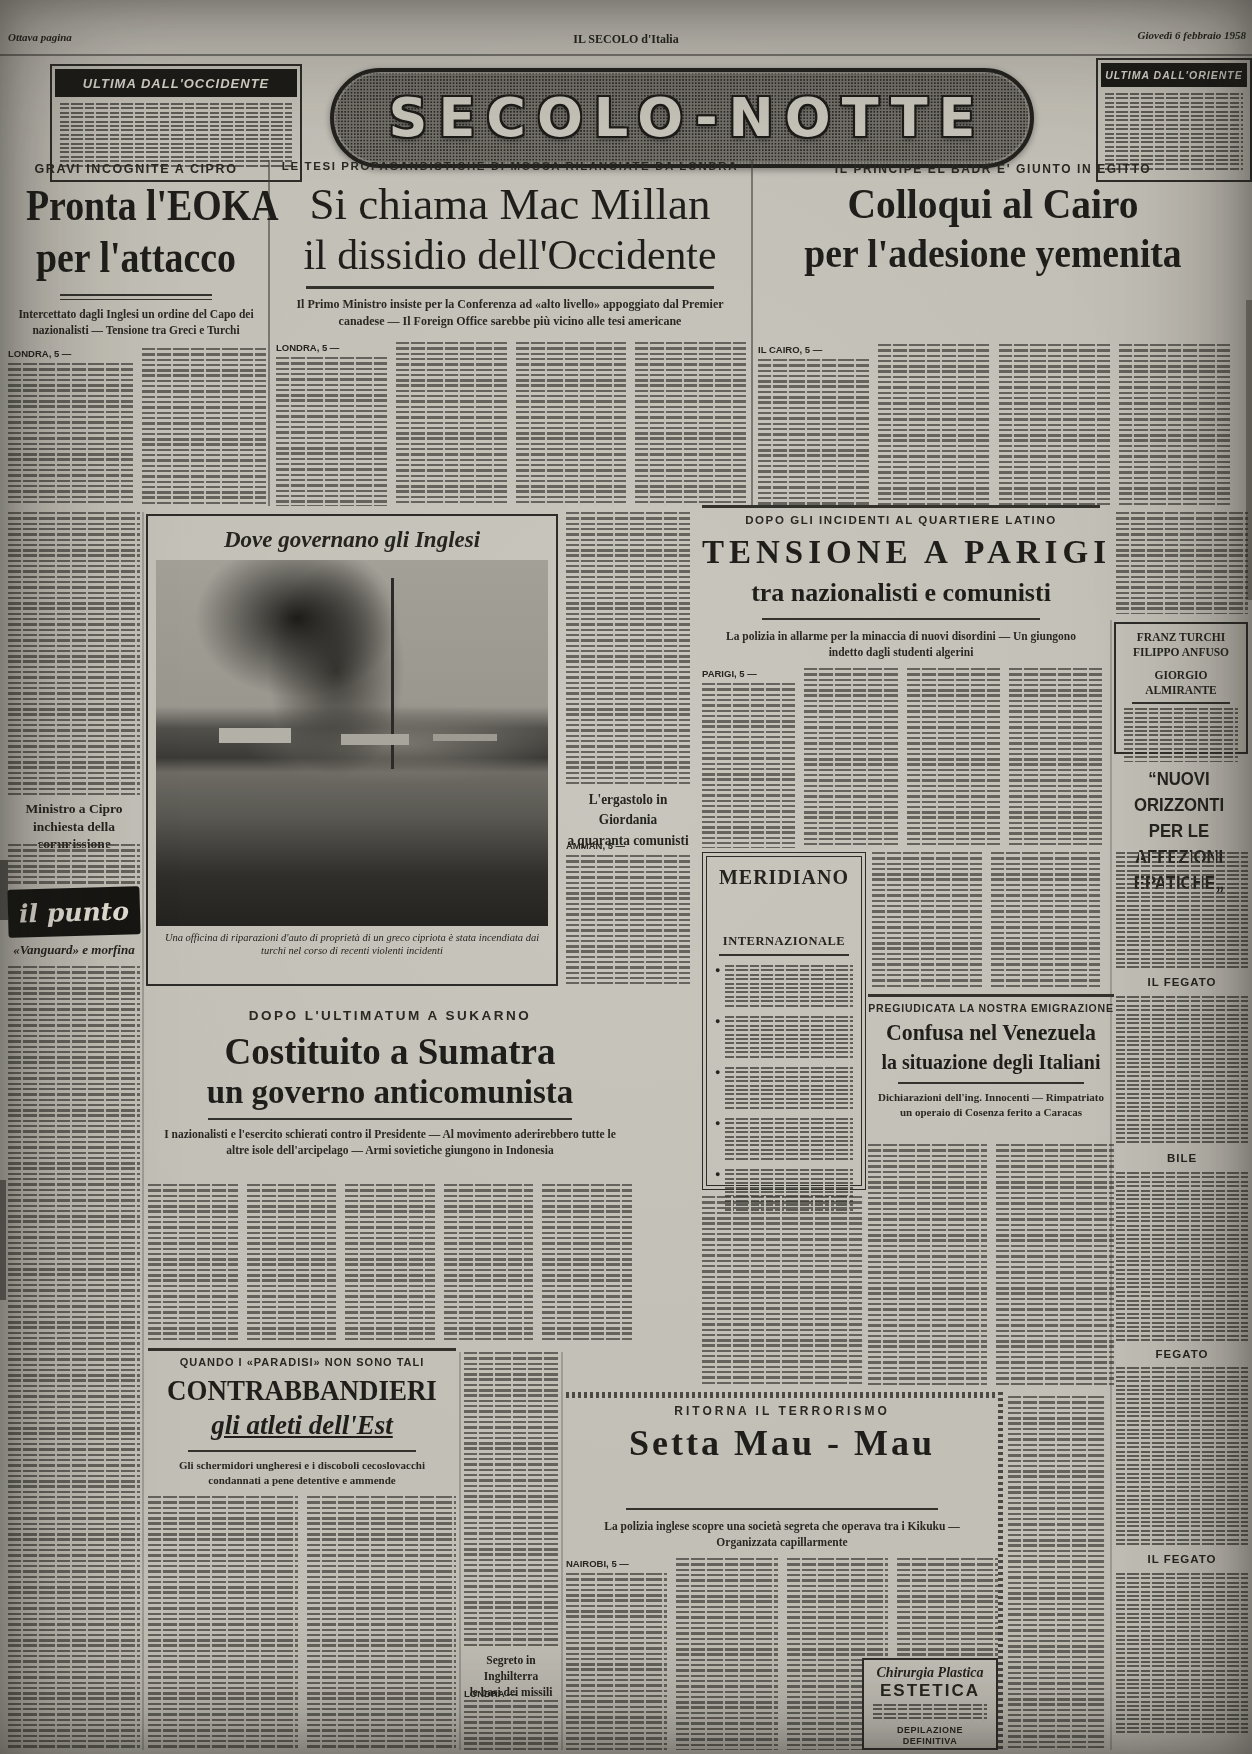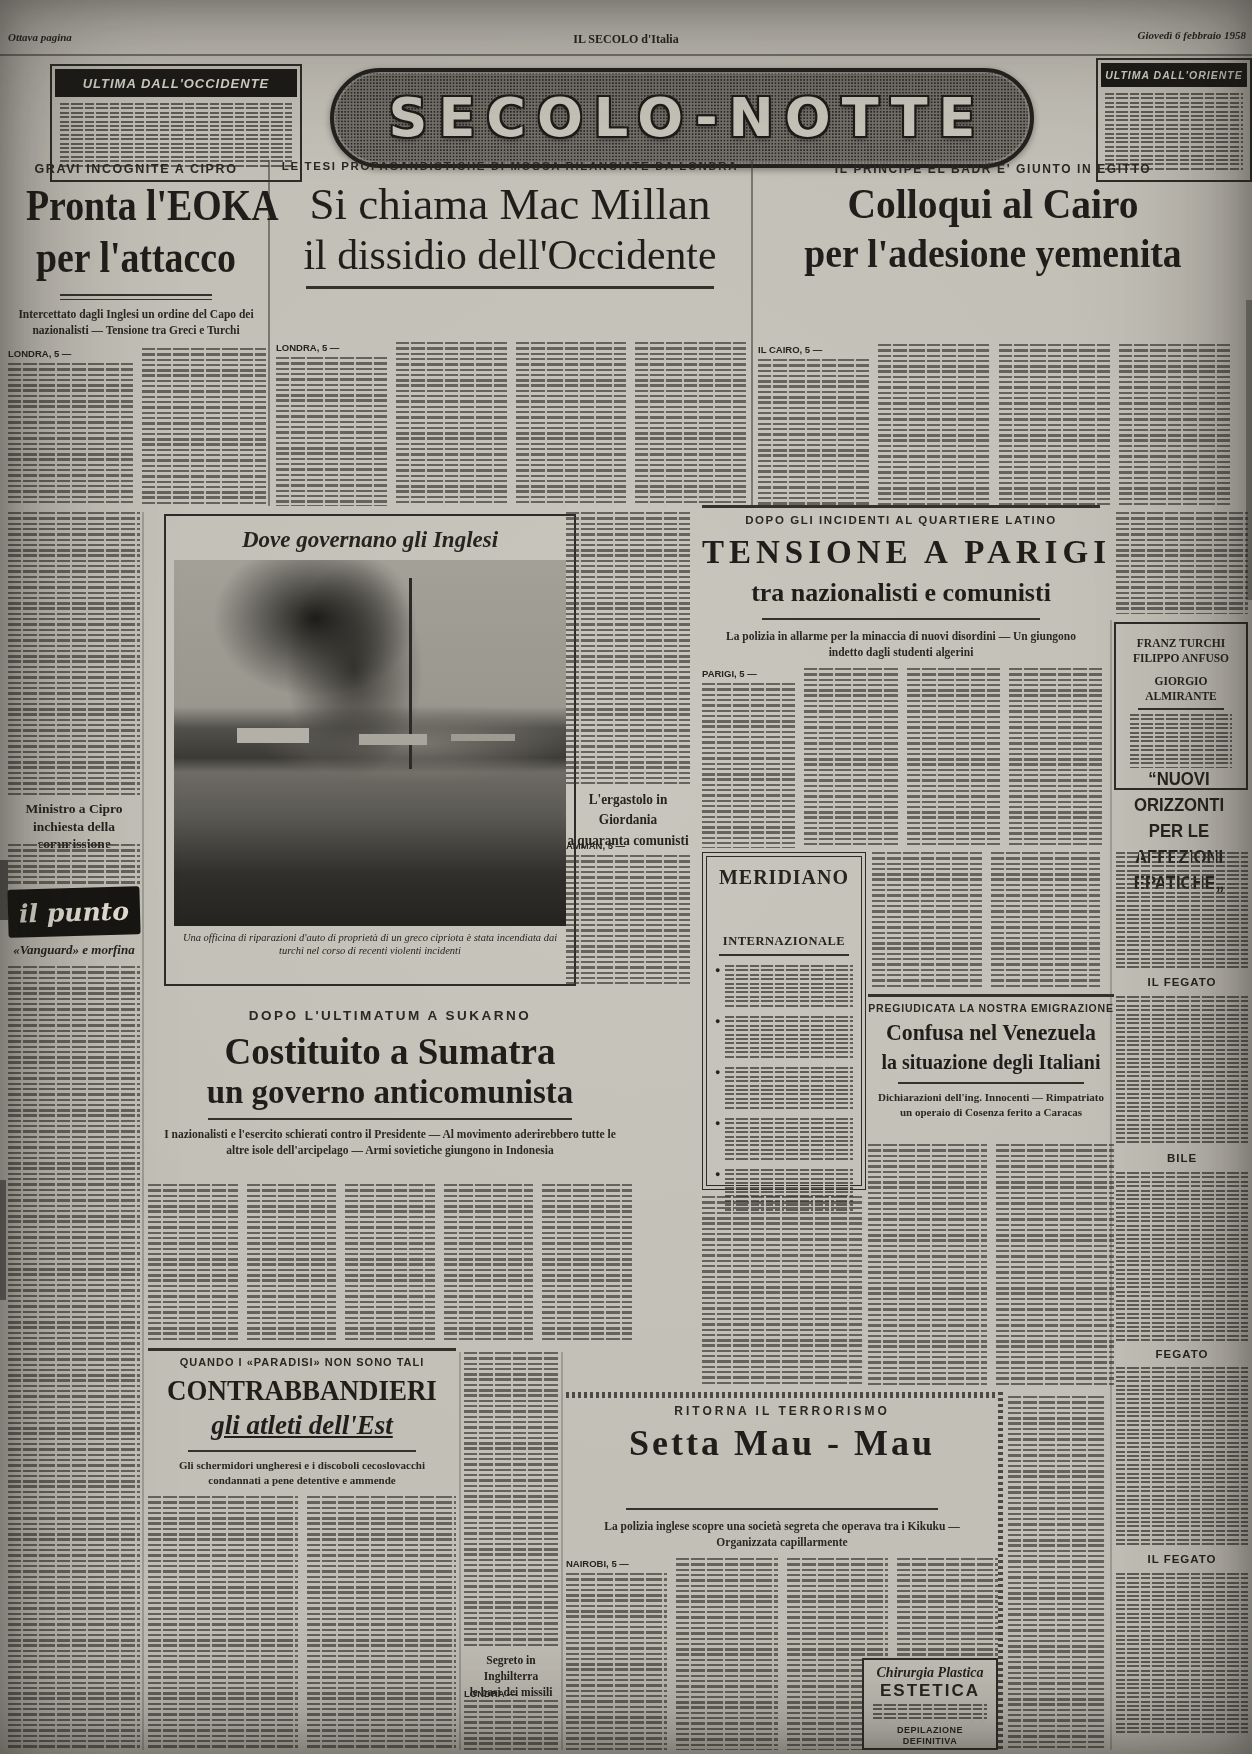--- a/index.html
+++ b/index.html
@@ -112,20 +112,21 @@
       </div>
     <div class="col">
         <div class="gk"></div>
       </div>
   </div>
 
   <div class="abs kick" style="left:276px;top:160px;width:468px;font-size:11.5px;">LE TESI PROPAGANDISTICHE DI MOSCA RILANCIATE DA LONDRA</div>
   <div class="abs hl" style="left:276px;top:178px;width:468px;font-size:45px;font-weight:400;">Si chiama Mac Millan</div>
   <div class="abs hl" style="left:276px;top:230px;width:468px;font-size:43px;font-weight:400;transform:scaleX(.97);">il dissidio dell'Occidente</div>
   <div class="abs rule" style="left:306px;top:286px;width:408px;height:2.5px;"></div>
+  <div class="abs deck" style="left:288px;top:296px;width:444px;font-size:12px;">Il Primo Ministro insiste per la Conferenza ad «alto livello» appoggiato dal Premier canadese — Il Foreign Office sarebbe più vicino alle tesi americane</div>
   <div class="row" style="left:276px;top:342px;width:470px;height:164px;">
     <div class="col">
         <div class="dl">LONDRA, 5 —</div>
         <div class="gk"></div>
       </div>
     <div class="col">
         <div class="gk"></div>
       </div>
     <div class="col">
         <div class="gk"></div>
@@ -158,21 +159,21 @@
   <div class="abs gk" style="left:8px;top:512px;width:132px;height:284px;"></div>
   <div class="abs subhead" style="left:8px;top:800px;width:132px;font-size:13.5px;line-height:1.3;">
     <div>Ministro a Cipro</div>
     <div>inchiesta della commissione</div>
   </div>
   <div class="abs gk" style="left:8px;top:844px;width:132px;height:40px;"></div>
   <div class="abs ilpunto" style="left:8px;top:888px;width:132px;height:48px;">il punto</div>
   <div class="abs subhead" style="left:8px;top:942px;width:132px;font-size:13px;font-style:italic;">«Vanguard» e morfina</div>
   <div class="abs gk" style="left:8px;top:966px;width:132px;height:784px;"></div>
 
-  <div class="abs boxed" style="left:164px;top:514px;width:412px;height:472px;padding:8px;box-sizing:border-box;">
+  <div class="abs boxed" style="left:146px;top:514px;width:412px;height:472px;padding:8px;box-sizing:border-box;">
     <div style="font:700 italic 23px/32px 'Liberation Serif',serif;text-align:center;">Dove governano gli Inglesi</div>
     <div class="photo" style="width:100%;height:366px;margin-top:4px;">
       <div class="pole"></div>
       <div class="sign"></div>
     </div>
     <div style="font:italic 10.5px/13px 'Liberation Serif',serif;text-align:center;margin-top:5px;">Una officina di riparazioni d'auto di proprietà di un greco cipriota è stata incendiata dai turchi nel corso di recenti violenti incidenti</div>
   </div>
 
   <div class="abs gk" style="left:566px;top:512px;width:124px;height:272px;"></div>
   <div class="abs subhead" style="left:558px;top:790px;width:140px;font-size:14px;line-height:1.45;transform:scaleX(.95);">
@@ -337,21 +338,21 @@
     <div class="gk tiny" style="height:18px;margin:3px 4px;"></div>
     <div style="font:700 9px/11px 'Liberation Sans',sans-serif;text-align:center;letter-spacing:.5px;">DEPILAZIONE DEFINITIVA</div>
   </div>
 
   <div class="abs vhatch" style="left:998px;top:1392px;width:5px;height:358px;"></div>
   <div class="abs gk" style="left:1008px;top:1396px;width:98px;height:354px;"></div>
 
   <div class="abs vr" style="left:1110px;top:620px;height:1130px;opacity:.5;"></div>
   <div class="abs gk" style="left:1116px;top:512px;width:132px;height:102px;"></div>
 
-  <div class="abs boxed" style="left:1114px;top:622px;width:134px;height:168px;padding:12px;box-sizing:border-box;">
+  <div class="abs boxed" style="left:1114px;top:622px;width:134px;height:132px;padding:6px;box-sizing:border-box;">
     <div style="font:700 11.5px/15px 'Liberation Serif',serif;text-align:center;">FRANZ TURCHI</div>
     <div style="font:700 11.5px/15px 'Liberation Serif',serif;text-align:center;">FILIPPO ANFUSO</div>
     <div style="font:700 11.5px/15px 'Liberation Serif',serif;text-align:center;margin-top:8px;">GIORGIO ALMIRANTE</div>
     <div class="rule" style="height:1.5px;margin:4px 10px;"></div>
     <div class="gk tiny" style="height:54px;margin:2px 2px;"></div>
   </div>
 
   <div class="abs" style="left:1106px;top:766px;width:146px;text-align:center;">
     <div style="font:700 19px/26px 'Liberation Sans',sans-serif;transform:scaleX(.88);">“NUOVI ORIZZONTI</div>
     <div style="font:700 19px/26px 'Liberation Sans',sans-serif;transform:scaleX(.88);">PER LE AFFEZIONI</div>

